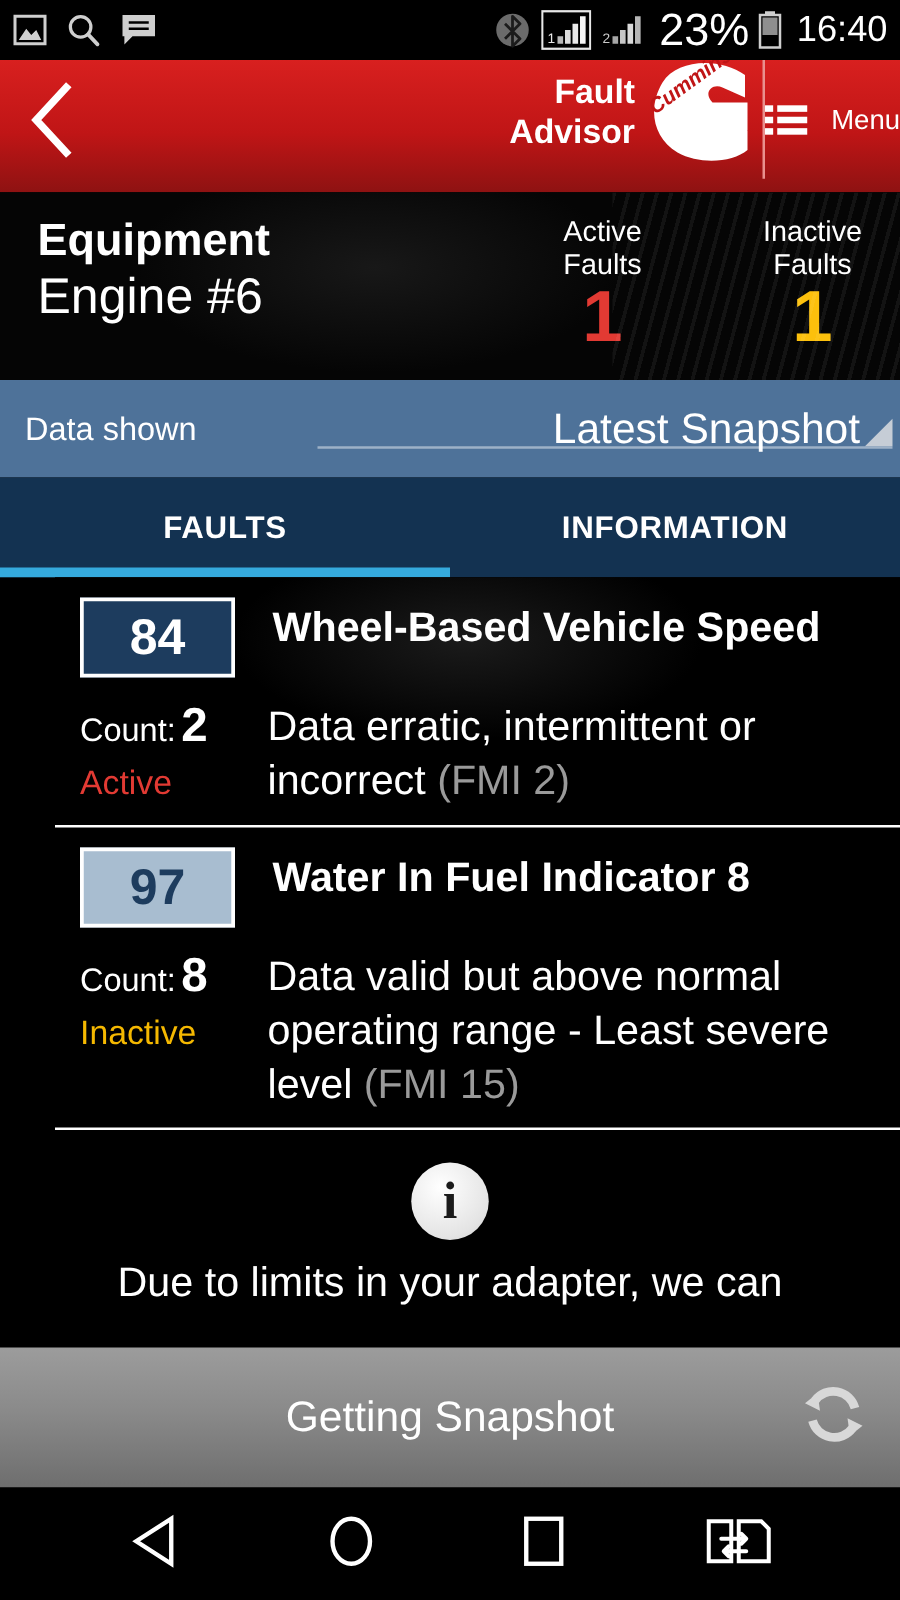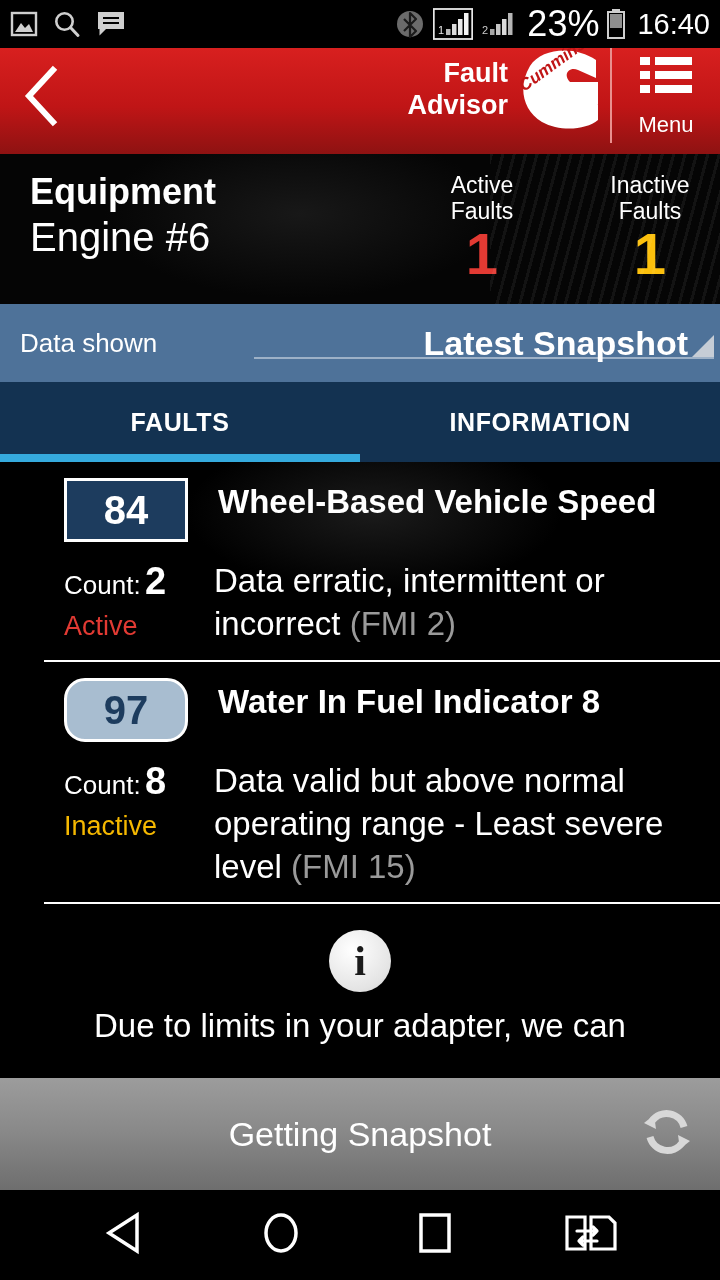--- a/index.html
+++ b/index.html
@@ -35,21 +35,21 @@
     margin-left:auto; display:flex; align-items:center; gap:4px;
     padding-right:6px;
   }
   .app-title {
     color:#fff; font-size:27px; font-weight:bold; line-height:1.18;
     text-align:right; white-space:pre-line;
   }
   .cummins-logo { width:92px; height:84px; position:relative; }
   .menu-btn {
     width:110px; height:95px; border-left:2px solid #e9908e;
-    display:flex; flex-direction:column; align-items:center; justify-content:center; gap:19px;
+    display:flex; align-items:center; justify-content:center; gap:19px;
   }
   .menu-label { color:#fff; font-size:22px; line-height:1; }
 
   
   .equipment {
     position:relative; height:150px; width:100%;
     background:
       radial-gradient(ellipse 280px 120px at 300px 60px, #181818 0%, #050505 70%),
       radial-gradient(ellipse 200px 160px at 640px 130px, #2a2a2a 0%, #000 75%),
       linear-gradient(180deg,#0a0a0a,#000);
@@ -71,21 +71,21 @@
   .count-num.inactive { color:#fcc00c; }
 
   
   .datashown {
     height:78px; width:100%; background:#4e7299;
     display:flex; align-items:center; position:relative;
   }
   .ds-label { color:#fff; font-size:26px; margin-left:20px; }
   .ds-spinner {
     margin-left:auto; width:480px; height:60px; position:relative;
-    display:flex; align-items:center; justify-content:flex-end;font-weight:bold;
+    display:flex; align-items:center; justify-content:flex-end;
   }
   .ds-value { color:#fff; font-size:34px; padding-right:32px; }
   .ds-underline {
     position:absolute; left:14px; right:6px; bottom:14px; height:2px; background:rgba(255,255,255,.45);
   }
   .ds-caret {
     position:absolute; right:6px; bottom:16px;
     width:0; height:0; border-left:22px solid transparent; border-bottom:22px solid #c6cdd6;
   }
 
@@ -102,21 +102,21 @@
     background:
       radial-gradient(ellipse 260px 110px at 330px 50px, #1b1b1b 0%, #000 72%),
       #000;
   }
   .fault-top { display:flex; align-items:flex-start; }
   .spn-badge {
     width:124px; height:64px; margin-left:20px; margin-top:4px;
     border:3px solid #ffffff; display:flex; align-items:center; justify-content:center; flex:none;
   }
   .spn-badge.active { background:#1d3c5e; }
-  .spn-badge.inactive { background:#a8bdd0;border-radius:21px; }
+  .spn-badge.inactive { background:#a8bdd0; }
   .spn-num { font-size:40px; font-weight:bold; line-height:1; }
   .spn-badge.active .spn-num { color:#ffffff; }
   .spn-badge.inactive .spn-num { color:#1d3c5e; }
   .fault-name {
     color:#fff; font-size:33px; font-weight:bold; line-height:1.2;
     margin-left:30px; margin-top:8px; padding-right:12px;
   }
   .fault-bottom { display:flex; align-items:flex-start; margin-top:18px; }
   .count-block { width:170px; flex:none; padding-left:20px; }
   .count-line { color:#fff; white-space:nowrap; }

